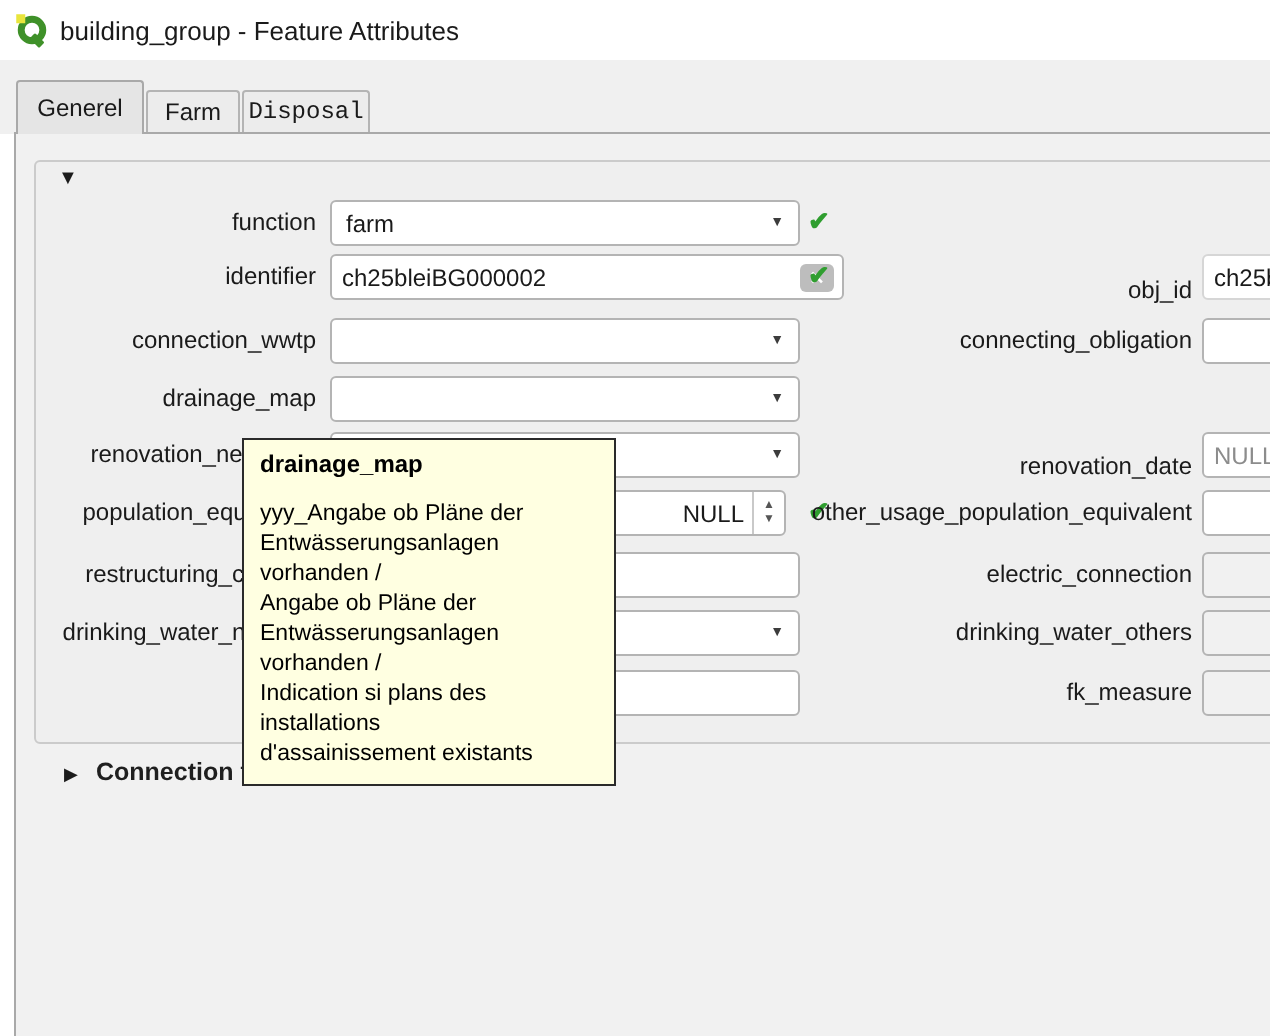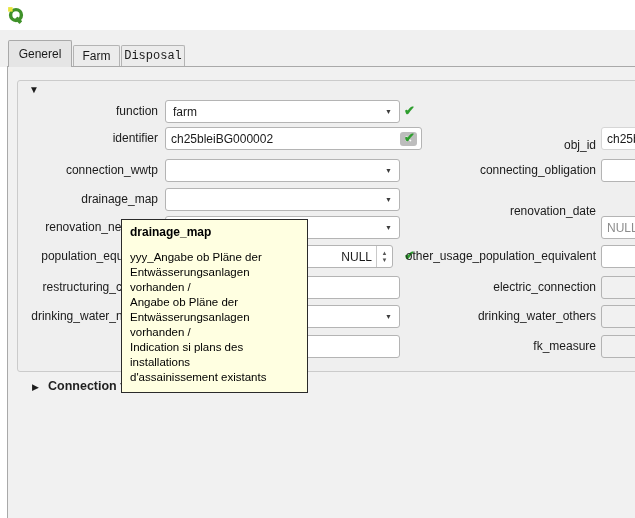--- a/index.html
+++ b/index.html
@@ -74,20 +74,21 @@
 </style>
 </head>
 <body>
 
 <div class="abs titlebar">
   <svg class="abs qgis-icon" viewBox="0 0 24 24">
     <circle cx="12" cy="12" r="7.2" fill="none" stroke="#3f9129" stroke-width="4.6"></circle>
     <rect x="14" y="14" width="9" height="5.2" rx="1" transform="rotate(45 14 14)" fill="#3f9129"></rect>
     <rect x="1.5" y="1.5" width="6" height="6" fill="#e9e53c"></rect>
   </svg>
+  <span class="abs win-title">building_group - Feature Attributes</span>
 </div>
 
 <div class="abs band"></div>
 <div class="abs frame"></div>
 
 <div class="abs tab tab-active">
   <span>Generel</span>
 </div>
 <div class="abs tab tab-inactive tab-farm">
   <span>Farm</span>
@@ -160,21 +161,21 @@
 <span class="abs lbl lbl-right" style="top:139px">obj_id</span>
 <div class="ctl-wrap" style="left:601px; top:127px; width:80px; border-color:#d6d6d6">
   <input class="txt" readonly="" value="ch25ble" style="">
 </div>
 
 <span class="abs lbl lbl-right" style="top:164px">connecting_obligation</span>
 <div class="ctl combo" style="left:601px; top:159px; width:80px">
   <span></span>
 </div>
 
-<span class="abs lbl lbl-right" style="top:205px">renovation_date</span>
+<span class="abs lbl lbl-right" style="top:227px">renovation_date</span>
 <div class="ctl-wrap" style="left:601px; top:216px; width:80px">
   <input class="txt" readonly="" placeholder="NULL" style="">
 </div>
 
 <span class="abs lbl lbl-right" style="top:250px">other_usage_population_equivalent</span>
 <div class="ctl-wrap" style="left:601px; top:245px; width:80px">
   <input class="txt" readonly="" value="" style="">
 </div>
 
 <span class="abs lbl lbl-right" style="top:281px">electric_connection</span>

